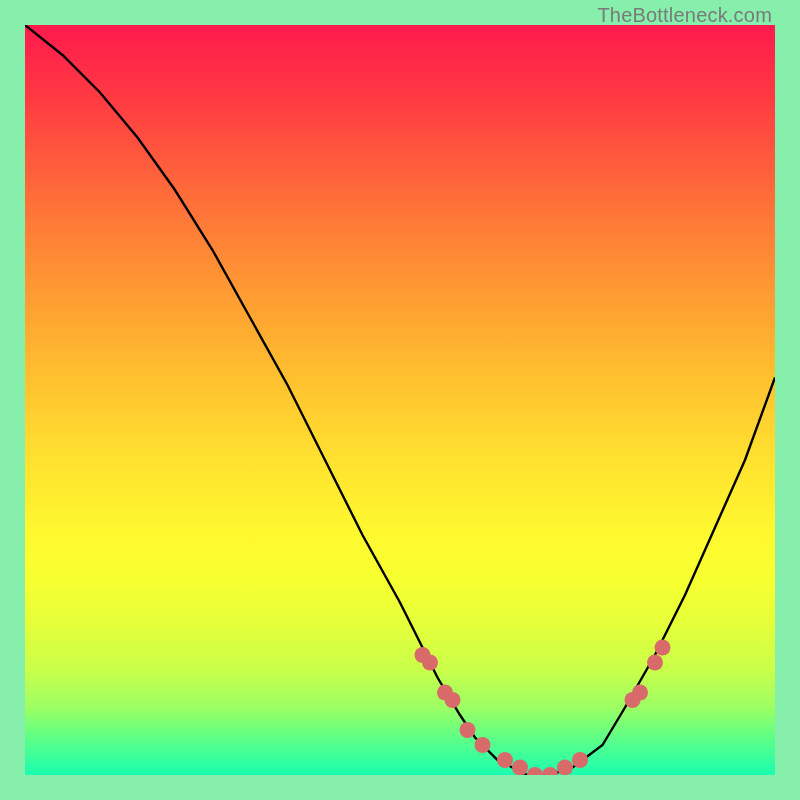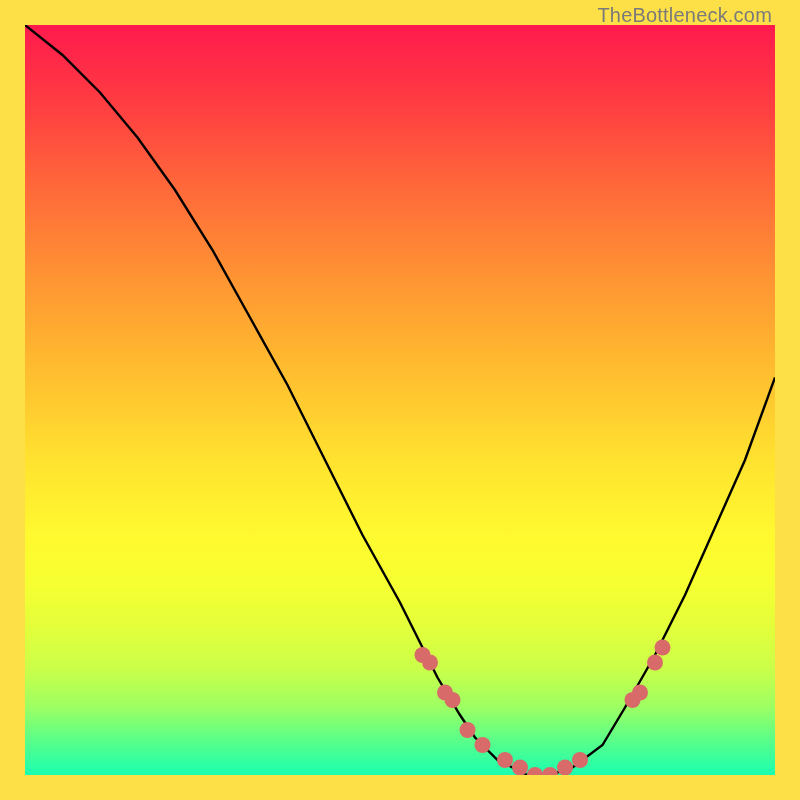--- a/index.html
+++ b/index.html
@@ -8,21 +8,21 @@
     width: 800px;
     height: 800px;
     overflow: hidden;
     font-family: Arial, Helvetica, sans-serif;
     background: #000;
   }
   .frame {
     position: relative;
     width: 800px;
     height: 800px;
-    background: #fde047;
+    background: #86efac;
   }
   .plot-area {
     position: absolute;
     left: 25px;
     top: 25px;
     width: 750px;
     height: 750px;
     
     background: linear-gradient(to bottom,
       #ff1a4d 0%,

